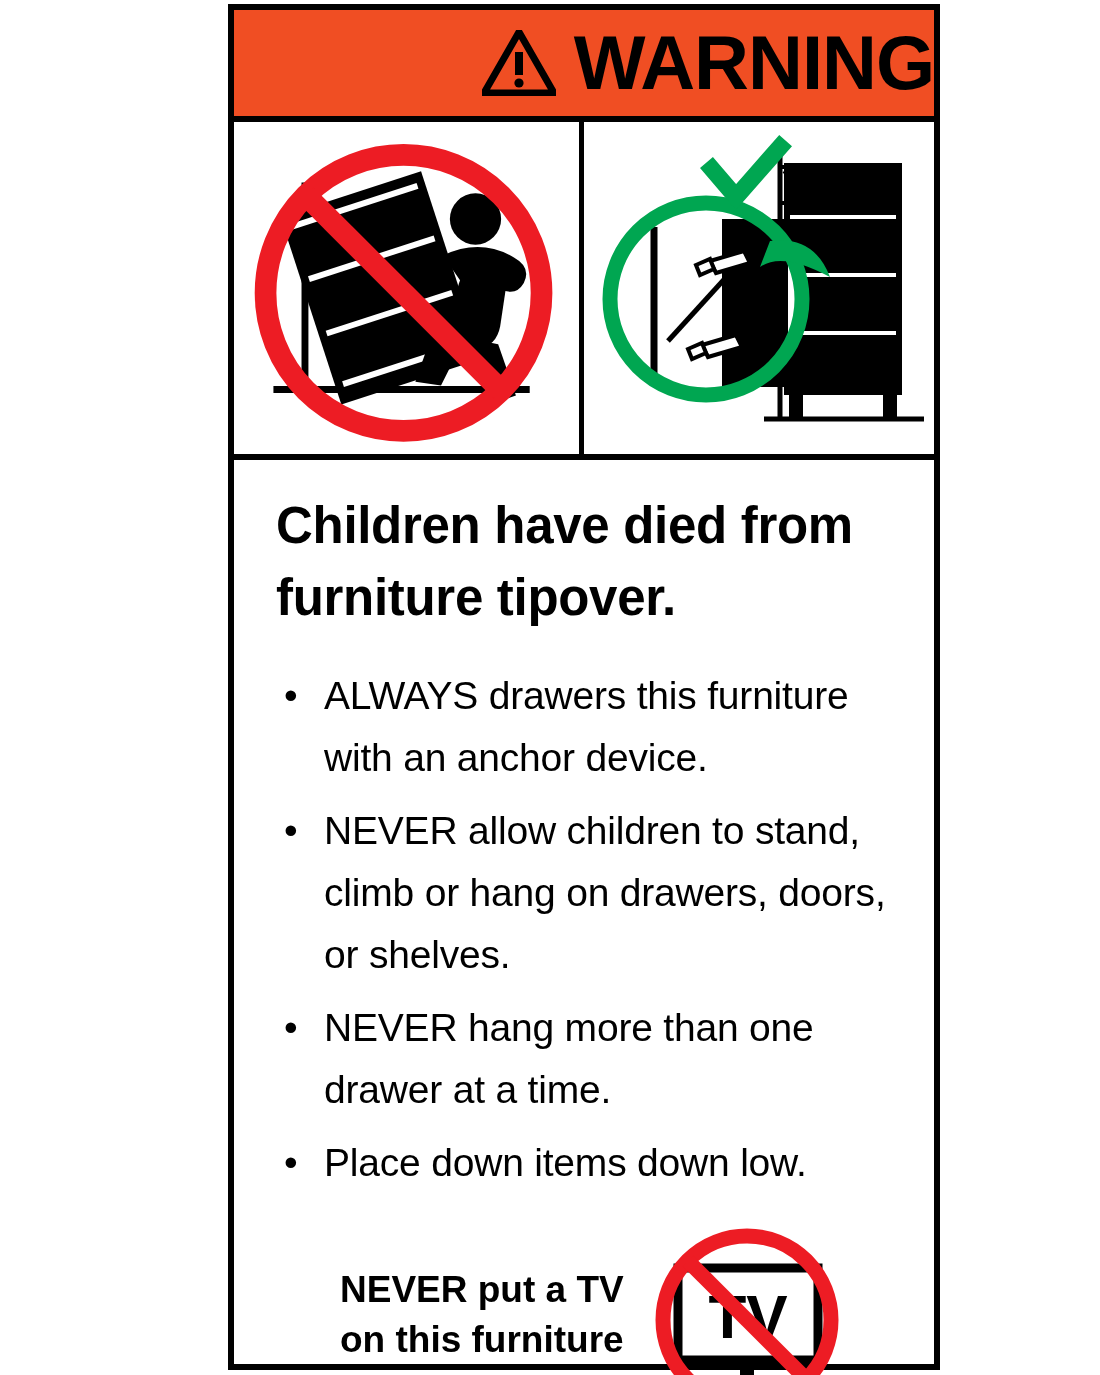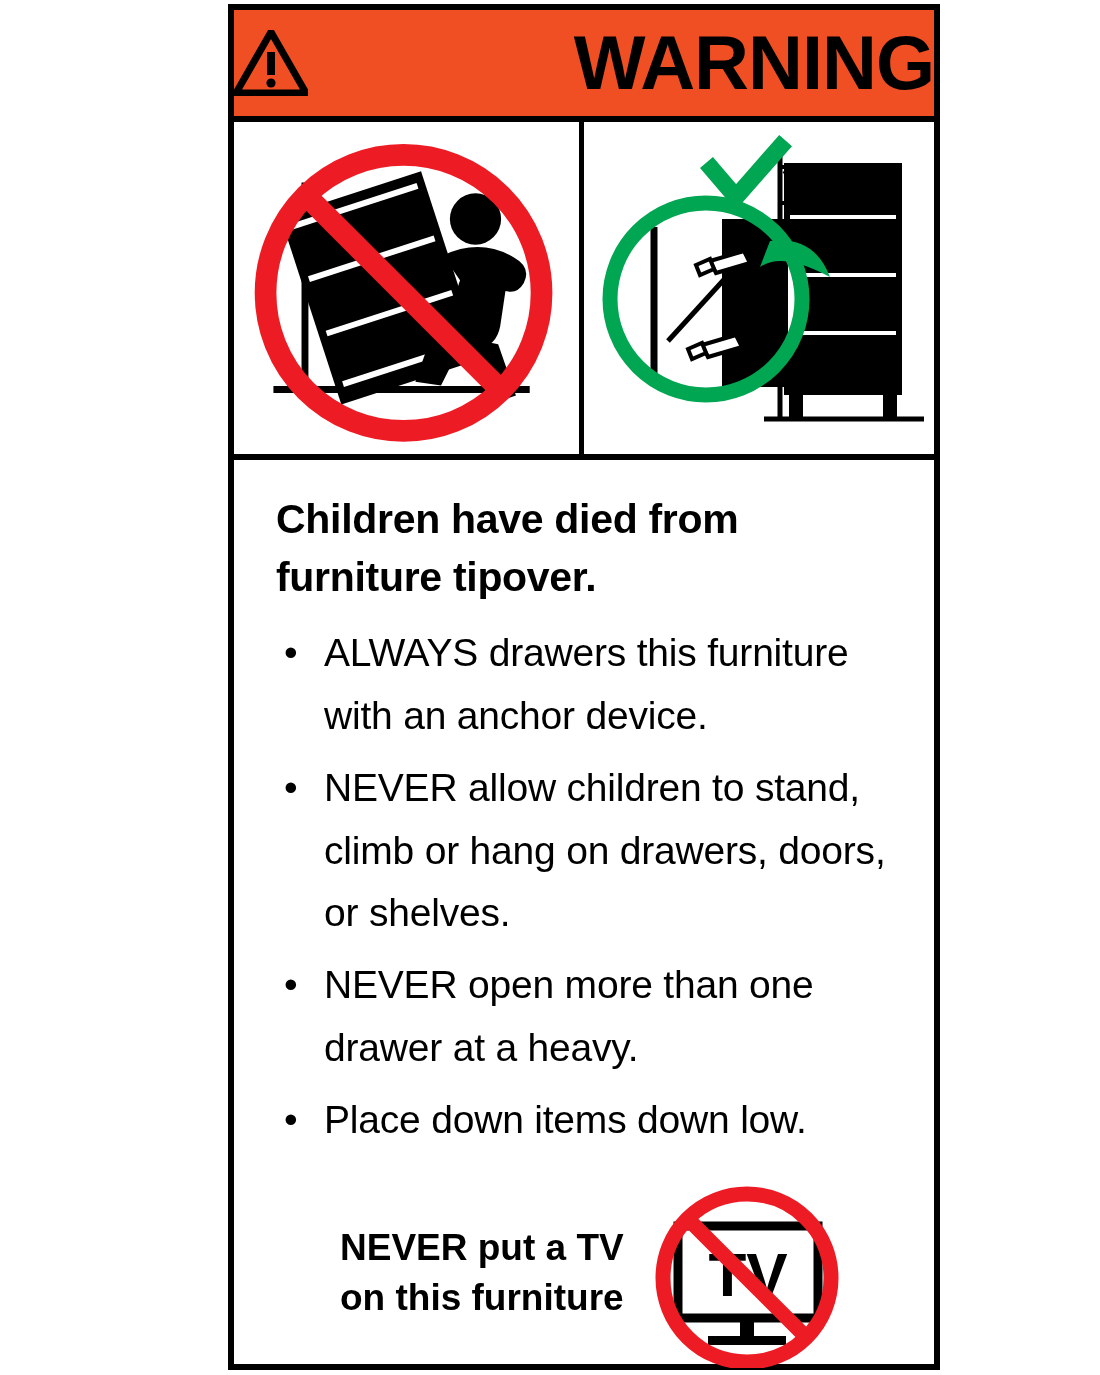--- a/index.html
+++ b/index.html
@@ -25,21 +25,21 @@
     box-sizing: border-box;
   }
 
   
   .warning-header {
     height: 112px;
     background: #f04e23;
     border-bottom: 6px solid #000000;
     display: flex;
     align-items: center;
-    justify-content: space-between;
+    justify-content: flex-end;
     gap: 18px;
     box-sizing: border-box;
   }
   .warning-header .tri {
     width: 74px;
     height: 66px;
     display: block;
   }
   .warning-header .word {
     font-size: 76px;
@@ -69,25 +69,25 @@
     position: relative;
   }
   .picto-band svg { display:block; width:100%; height:100%; }
 
   
   .body {
     padding: 30px 42px 0 42px;
     box-sizing: border-box;
   }
   .headline {
-    font-size: 41px;
+    font-size: 51px;
     font-weight: bold;
     line-height: 1.42;
     color: #000000;
-    margin-bottom: 16px;
+    margin-bottom: 30px;
     letter-spacing: -0.3px;
   }
   ul.bullets {
     list-style: none;
     margin: 0;
     padding: 0;
   }
   ul.bullets li {
     position: relative;
     padding-left: 48px;
@@ -224,21 +224,21 @@
       <li>
         <span class="dot">•</span>
         <span>ALWAYS drawers this furniture with an anchor device.</span>
       </li>
       <li>
         <span class="dot">•</span>
         <span>NEVER allow children to stand, climb or hang on drawers, doors, or shelves.</span>
       </li>
       <li>
         <span class="dot">•</span>
-        <span>NEVER open more than one drawer at a heavy.</span>
+        <span>NEVER hang more than one drawer at a time.</span>
       </li>
       <li>
         <span class="dot">•</span>
         <span>Place down items down low.</span>
       </li>
     </ul>
 
     <div class="tv-row">
       <div class="tv-text">NEVER put a TV
 on this furniture</div>

